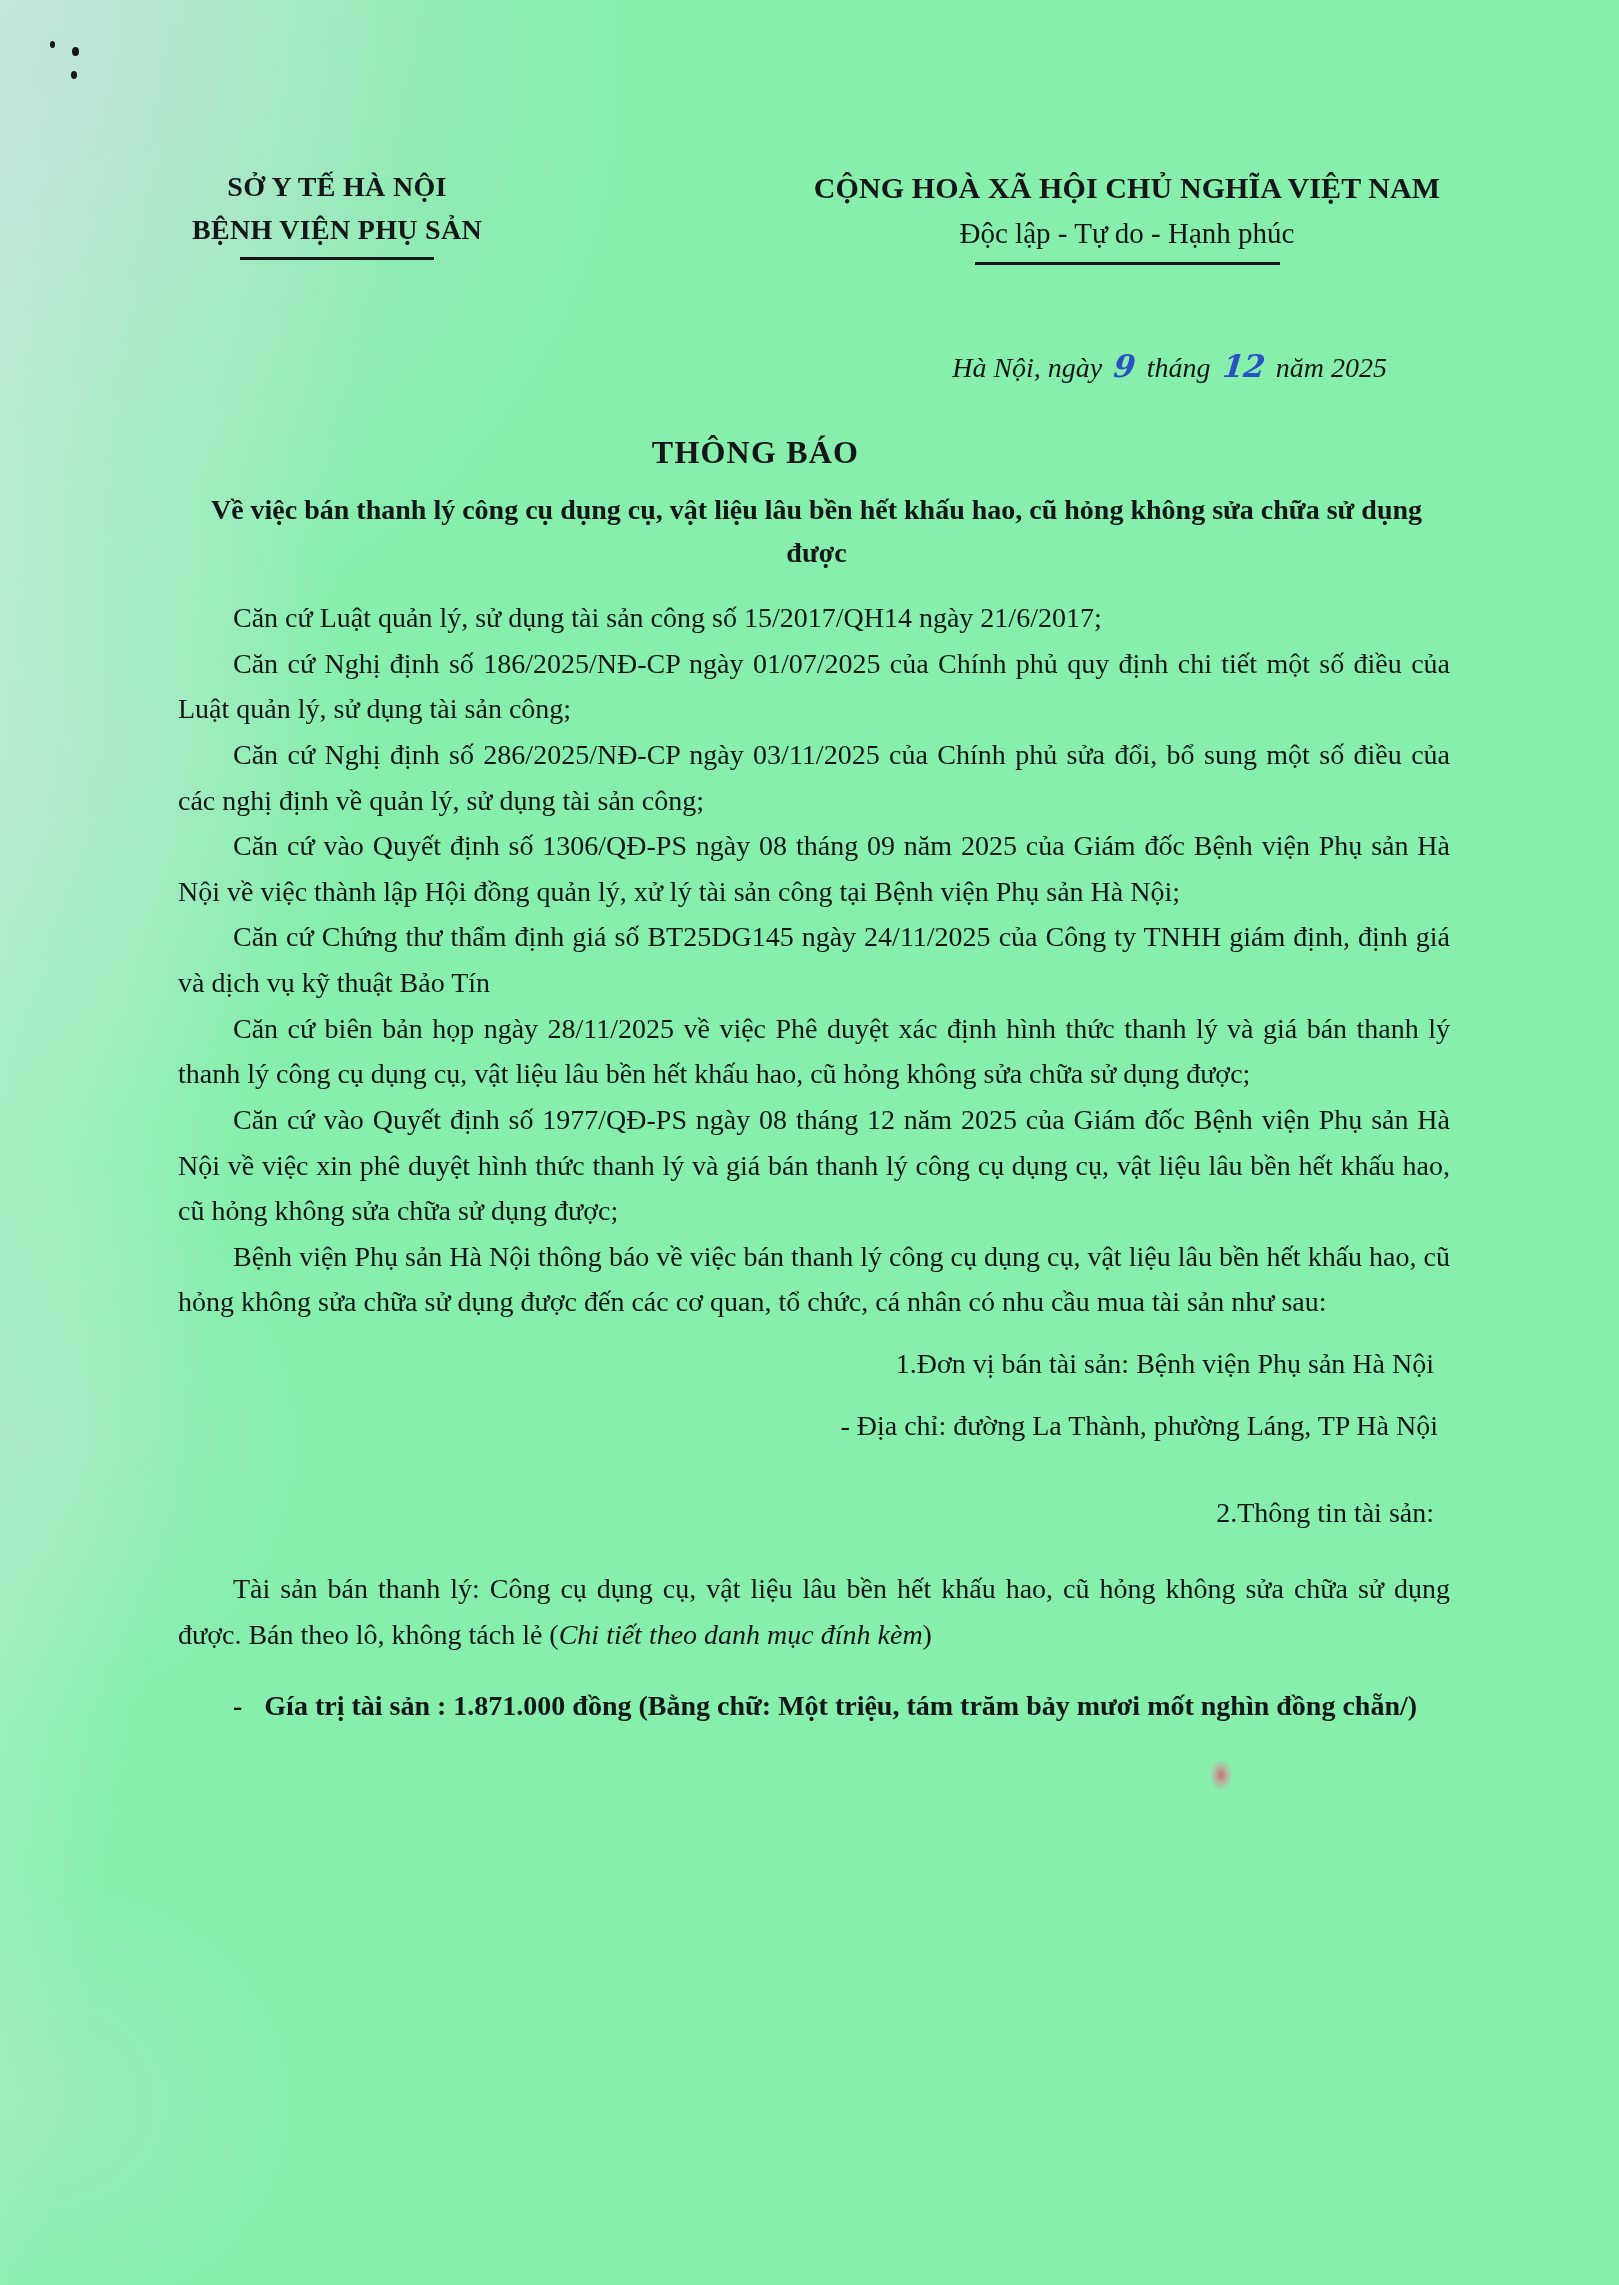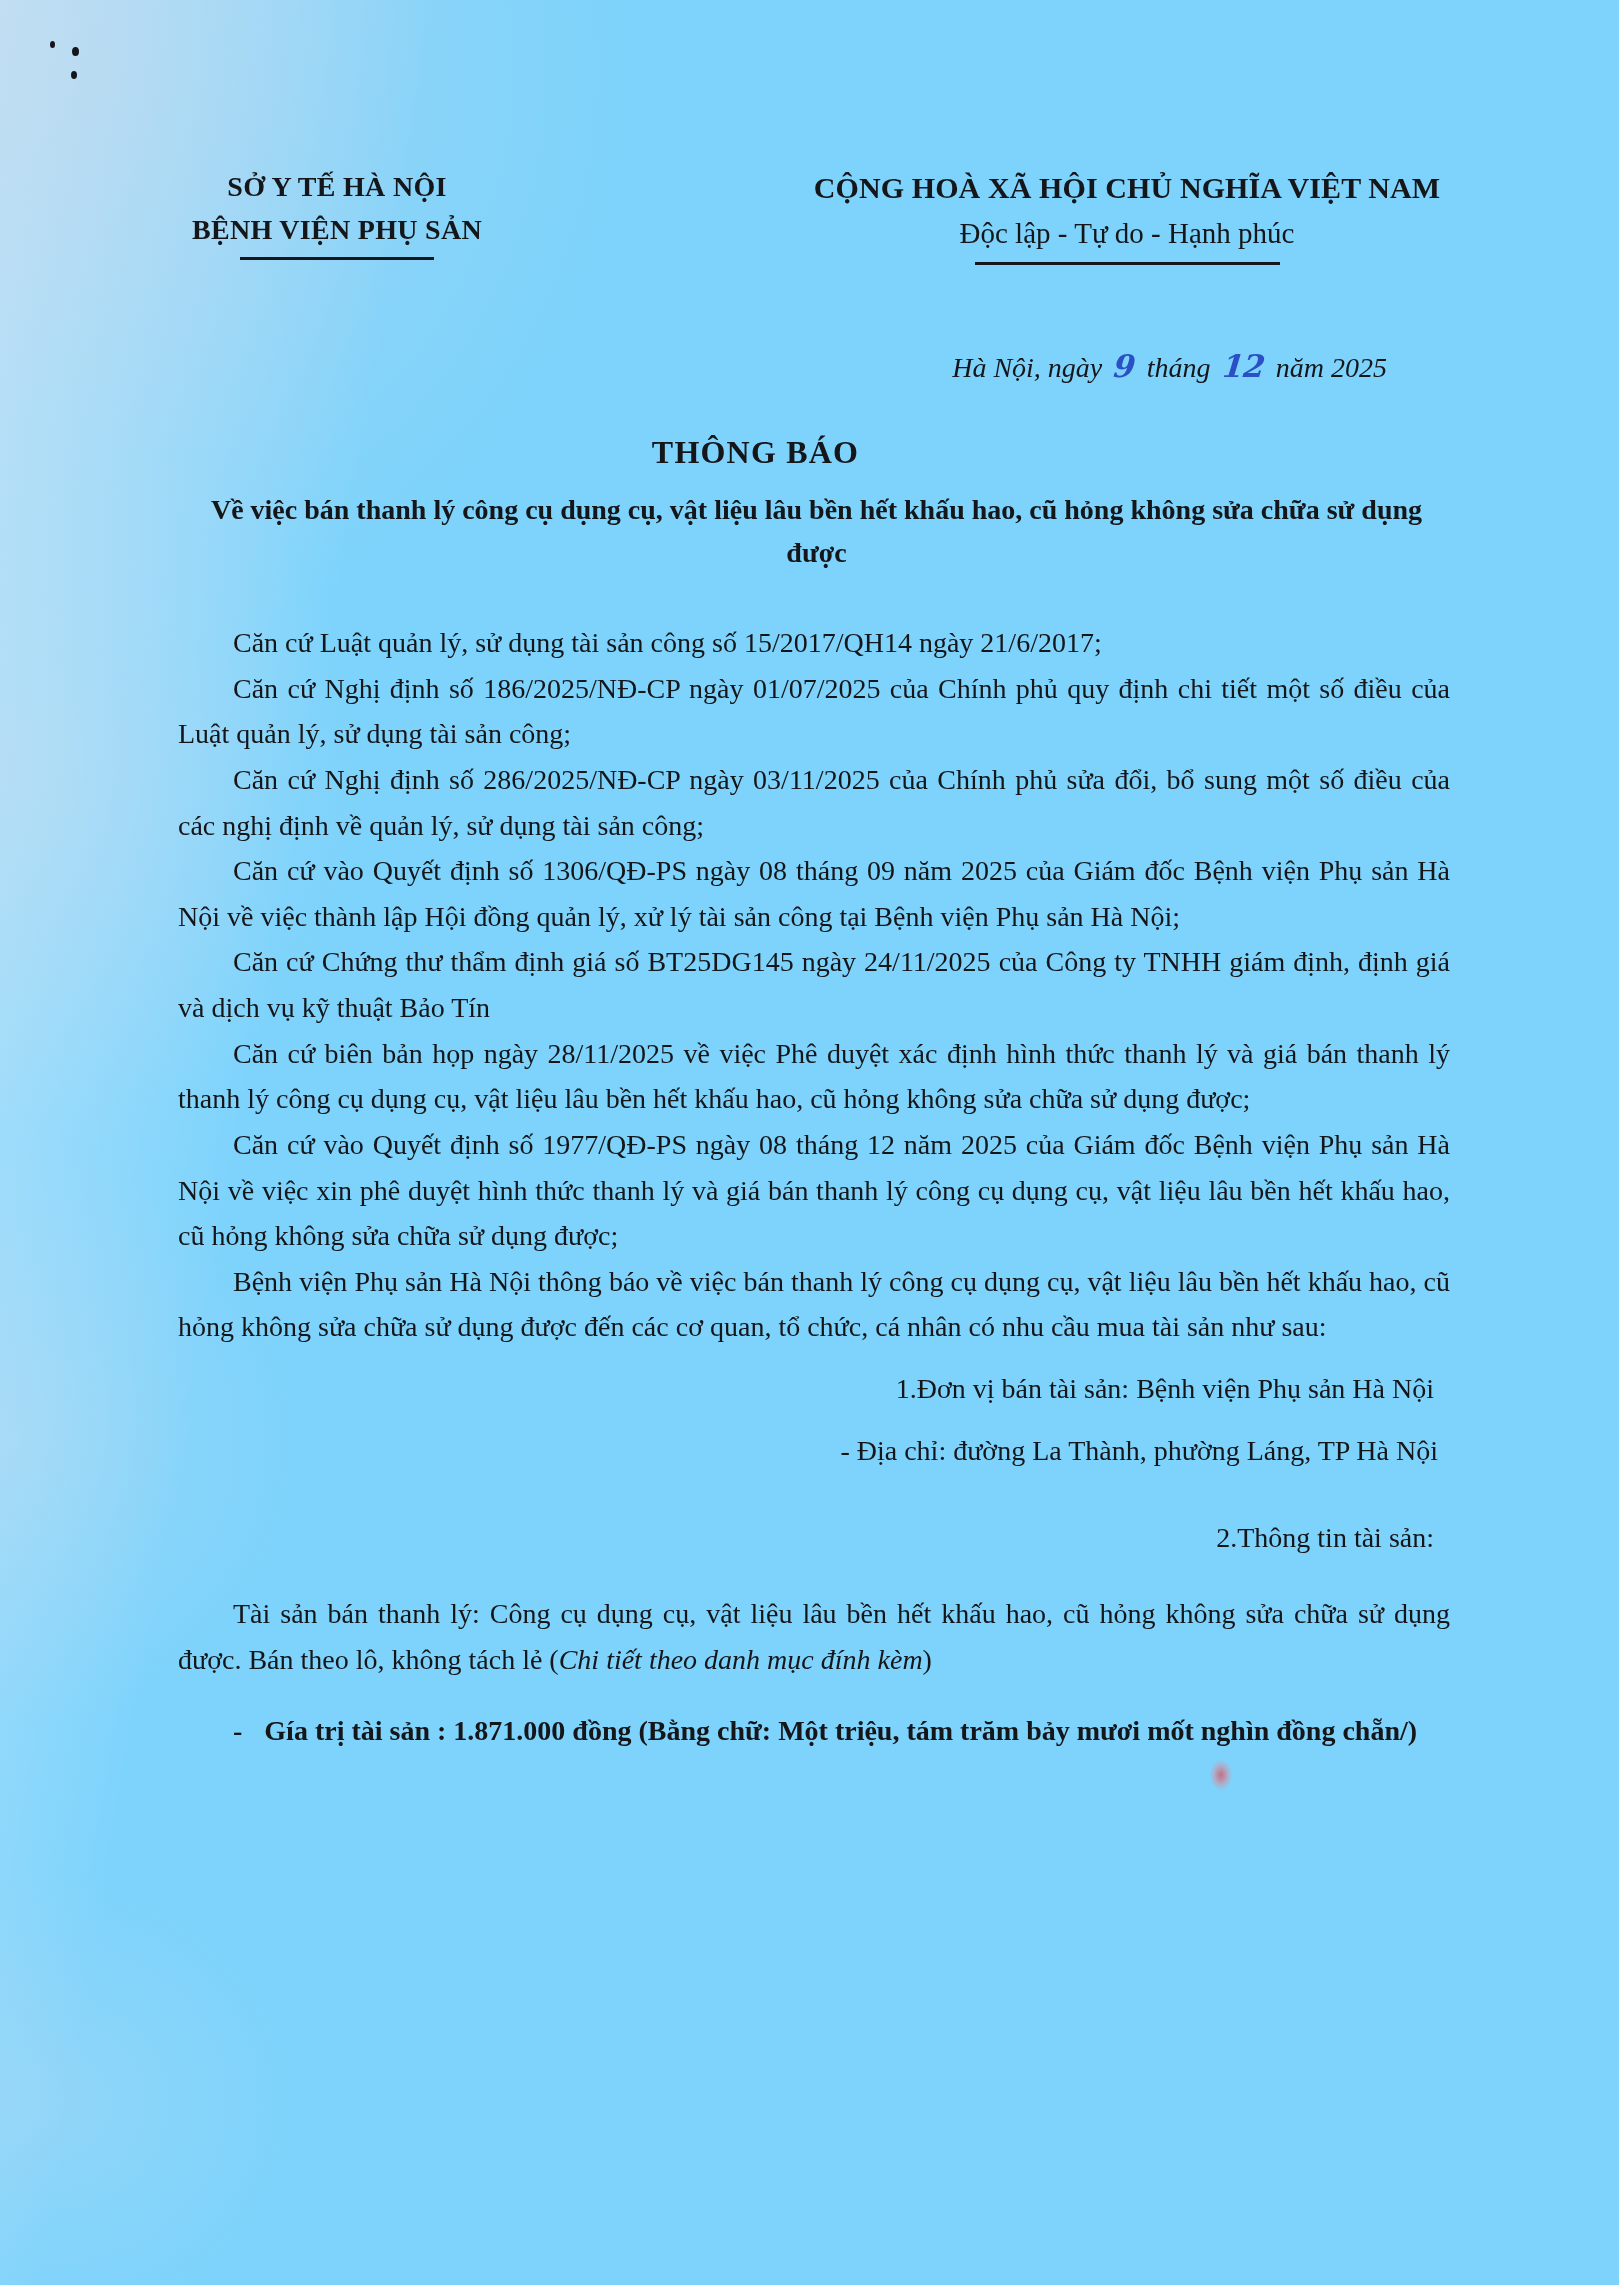--- a/index.html
+++ b/index.html
@@ -10,21 +10,21 @@
   }
   body {
     font-family: "Liberation Serif", "DejaVu Serif", serif;
     color: #15161a;
   }
   #page {
     position: relative;
     width: 1620px;
     height: 2286px;
     margin: 0 auto;
-    background: #7dd3fc;
+    background: #86efac;
     overflow: hidden;
   }
   
   .scan-tint {
     position: absolute;
     inset: 0;
     background:
       radial-gradient(ellipse 55% 40% at 4% 3%, rgba(205,212,228,0.40), rgba(255,255,255,0) 65%),
       radial-gradient(ellipse 30% 22% at 2% 34%, rgba(214,220,233,0.30), rgba(255,255,255,0) 70%),
       radial-gradient(ellipse 26% 18% at 1% 63%, rgba(216,221,233,0.26), rgba(255,255,255,0) 70%),
@@ -131,21 +131,21 @@
     width: 1277px;
     text-align: center;
     font-size: 28px;
     font-weight: 700;
     line-height: 1.52;
   }
 
   
   .body-block {
     position: absolute;
-    top: 620px;
+    top: 595px;
     left: 178px;
     width: 1272px;
     font-size: 28px;
     line-height: 1.63;
   }
   .para {
     margin: 0;
     text-align: justify;
     text-justify: inter-word;
     text-indent: 55px;

